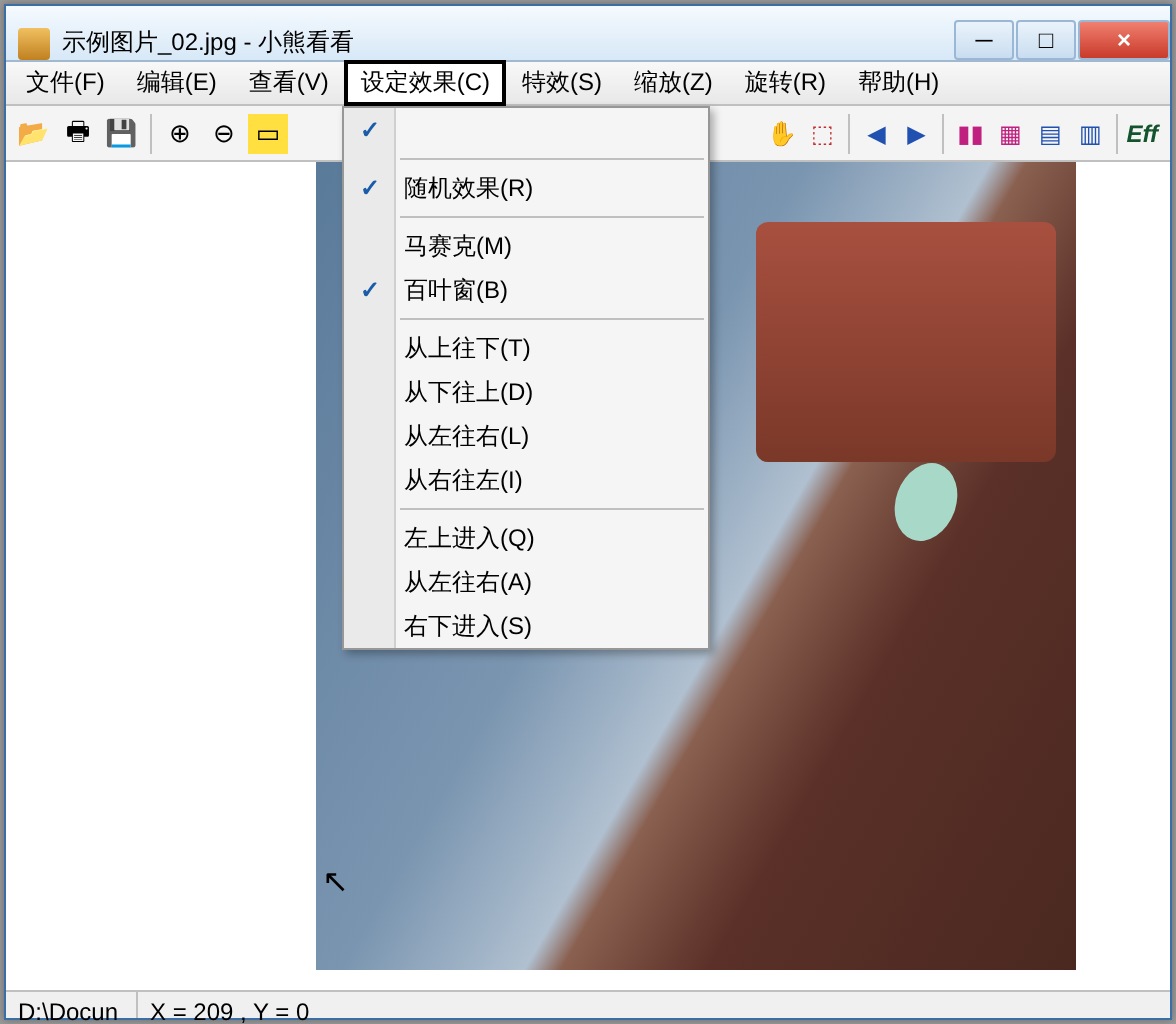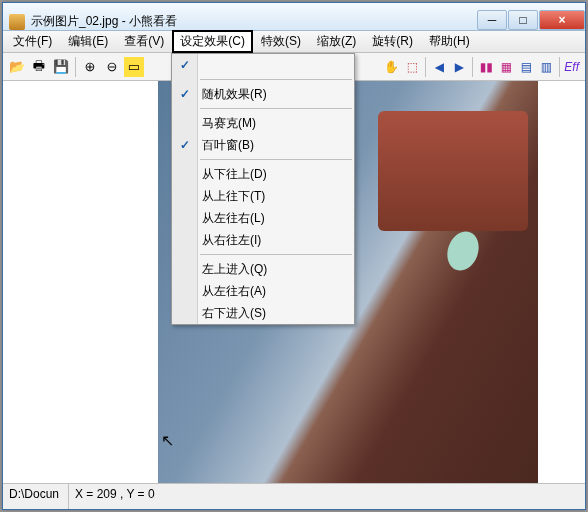--- a/index.html
+++ b/index.html
@@ -19,21 +19,21 @@
 .tsep{width:1px;height:20px;background:#c0c0c0;margin:0 2px}
 .content{position:relative;height:404px;background:#fff;overflow:hidden}
 .photo{position:absolute;left:155px;top:0;width:380px;height:404px;background:linear-gradient(120deg,#5a7a9a 0%,#7a95b0 40%,#b0c0d0 55%,#8a6050 58%,#5a3028 70%,#4a2820 100%)}
 .photo::before{content:"";position:absolute;right:10px;top:30px;width:150px;height:120px;background:linear-gradient(#a85040,#7a3828);border-radius:6px}
 .photo::after{content:"";position:absolute;right:60px;top:150px;width:30px;height:40px;background:#a8d8c8;border-radius:50%;transform:rotate(20deg)}
 .dropdown{position:absolute;left:168px;top:50px;width:184px;background:#f5f5f5;border:1px solid #979797;box-shadow:2px 2px 4px rgba(0,0,0,.3);z-index:10}
 .ditem{height:22px;display:flex;align-items:center;padding-left:30px;position:relative;cursor:default}
 .ditem .chk{position:absolute;left:8px;color:#1a5ca8;font-weight:bold}
 .dsep{height:1px;background:#c0c0c0;margin:3px 2px 3px 28px}
 .iconcol{position:absolute;left:0;top:0;width:26px;height:100%;background:#eaeaea;border-right:1px solid #d0d0d0}
-.statusbar{position:absolute;bottom:0;left:0;right:0;height:26px;background:#f0f0f0;border-top:1px solid #c0c0c0;display:flex}
+.statusbar{position:absolute;bottom:0;left:0;right:0;height:14px;background:#f0f0f0;border-top:1px solid #c0c0c0;display:flex}
 .spanel{border-right:1px solid #c0c0c0;padding:3px 6px;white-space:nowrap}
 .cursor{position:absolute;left:158px;top:350px;font-size:16px;color:#000;z-index:5}
 .topright{display:flex;align-items:center;gap:2px;padding-right:2px}
 .ticon2{width:18px;height:18px;display:inline-flex;align-items:center;justify-content:center}
 </style>
 </head>
 <body>
 
 <div class="window">
   <div class="titlebar">
@@ -71,21 +71,21 @@
       <div class="ticon2" style="color:#c03030">⬚</div>
       <div class="tsep"></div>
       <div class="ticon2" style="color:#2050b0">◀</div>
       <div class="ticon2" style="color:#2050b0">▶</div>
       <div class="tsep"></div>
       <div class="ticon2" style="color:#c02080">▮▮</div>
       <div class="ticon2" style="color:#c02080">▦</div>
       <div class="ticon2" style="color:#2050b0">▤</div>
       <div class="ticon2" style="color:#2050b0">▥</div>
       <div class="tsep"></div>
-      <span style="color:#6d28d9;font-style:italic;font-weight:normal">Eff</span>
+      <span style="color:#14532d;font-style:italic;font-weight:bold">Eff</span>
     </div>
   </div>
 
   <div class="content">
     <div class="photo"></div>
     <div class="cursor">↖</div>
   </div>
 
   <div class="dropdown">
     <div class="iconcol"></div>
@@ -100,24 +100,24 @@
     <div class="dsep"></div>
     <div class="ditem">
         <span>马赛克(M)</span>
       </div>
     <div class="ditem">
         <span class="chk">✓</span>
         <span>百叶窗(B)</span>
       </div>
     <div class="dsep"></div>
     <div class="ditem">
-        <span>从下往上(D)</span>
+        <span>从上往下(T)</span>
       </div>
     <div class="ditem">
-        <span>从上往下(T)</span>
+        <span>从下往上(D)</span>
       </div>
     <div class="ditem">
         <span>从左往右(L)</span>
       </div>
     <div class="ditem">
         <span>从右往左(I)</span>
       </div>
     <div class="dsep"></div>
     <div class="ditem">
         <span>左上进入(Q)</span>

